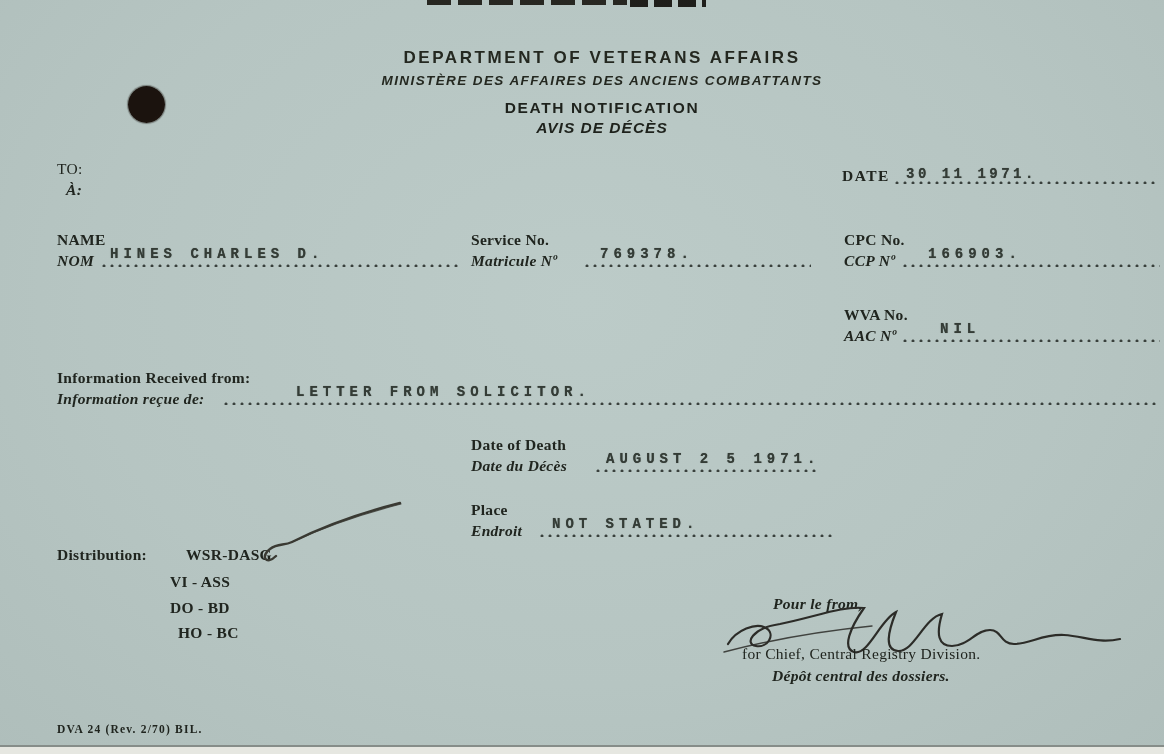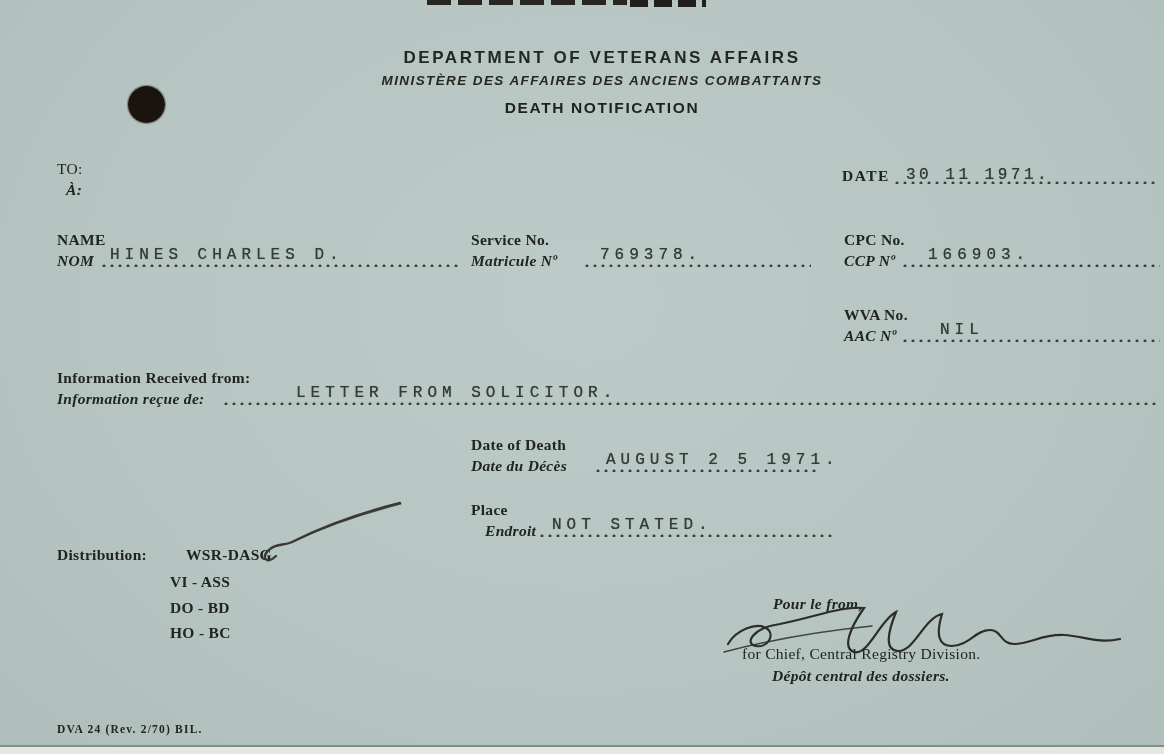--- a/index.html
+++ b/index.html
@@ -16,21 +16,21 @@
   
   .hdr{left:302px;width:600px;text-align:center;}
   .hdr1{font-family:"Liberation Sans",sans-serif;font-weight:bold;font-size:17px;letter-spacing:2.6px;color:#242820;}
   .hdr2{font-family:"Liberation Sans",sans-serif;font-weight:bold;font-style:italic;font-size:13.5px;letter-spacing:1.4px;color:#242820;}
   .hdr3{font-family:"Liberation Sans",sans-serif;font-weight:bold;font-size:15.5px;letter-spacing:1.6px;color:#1e221c;}
   .hdr4{font-family:"Liberation Sans",sans-serif;font-weight:bold;font-style:italic;font-size:15.5px;letter-spacing:1px;color:#1e221c;}
   
   .dots{height:8px;background-image:radial-gradient(circle, rgba(40,46,42,.88) 1.25px, rgba(40,46,42,0) 1.8px);
         background-size:8px 8px;background-repeat:repeat-x;background-position:0 3px;}
   
-  .typed{font-family:"Liberation Mono","DejaVu Sans Mono",monospace;font-weight:normal;font-size:16px;
+  .typed{font-family:"Liberation Mono","DejaVu Sans Mono",monospace;font-weight:bold;font-size:14px;
          color:#343c36;letter-spacing:5px;text-shadow:0 0 .7px rgba(52,60,54,.85);}
   .typed.tight{letter-spacing:3.5px;}
   
   #hole{left:128px;top:86px;width:37px;height:37px;border-radius:50%;
         background:radial-gradient(circle at 45% 45%, #1b130e 60%, #241a12 100%);box-shadow:0 0 1px 1px rgba(20,14,9,.4);}
   .stamp-frag{top:0;height:5px;background:repeating-linear-gradient(90deg,#17150f 0 24px,rgba(23,21,15,0) 24px 31px,#17150f 31px 55px,rgba(23,21,15,0) 55px 62px);opacity:.9;}
   .stamp-frag2{top:0;height:7px;background:repeating-linear-gradient(90deg,#12100c 0 18px,rgba(18,16,12,0) 18px 24px);opacity:.92;}
   #bottom-edge{left:0;top:745px;width:1164px;height:9px;
         background:linear-gradient(#868d89 0 1.5px,#e6e7e1 1.5px 100%);}
   svg{display:block;}
@@ -44,20 +44,21 @@
 
   <div class="abs stamp-frag" style="left:427px;width:200px;"></div>
   <div class="abs stamp-frag2" style="left:630px;width:76px;"></div>
 
   <div id="hole" class="abs"></div>
 
   <div class="abs hdr" style="top:48px;">
     <div class="hdr1">DEPARTMENT OF VETERANS AFFAIRS</div>
     <div class="hdr2" style="margin-top:5px;">MINISTÈRE DES AFFAIRES DES ANCIENS COMBATTANTS</div>
     <div class="hdr3" style="margin-top:11px;">DEATH NOTIFICATION</div>
+    <div class="hdr4" style="margin-top:2px;">AVIS DE DÉCÈS</div>
   </div>
 
   <div class="abs lbl plain" style="left:57px;top:160px;">TO:</div>
   <div class="abs lbl fr" style="left:66px;top:181px;">À:</div>
 
   <div class="abs lbl" style="left:842px;top:167px;letter-spacing:1.5px;">DATE</div>
   <div class="abs dots" style="left:893px;top:176px;width:265px;"></div>
   <div class="abs typed tight" style="left:906px;top:166px;">30 11 1971.</div>
 
   <div class="abs lbl" style="left:57px;top:231px;">NAME</div>
@@ -84,29 +85,29 @@
   <div class="abs lbl fr" style="left:57px;top:390px;">Information reçue de:</div>
   <div class="abs dots" style="left:222px;top:397px;width:936px;"></div>
   <div class="abs typed" style="left:296px;top:384px;">LETTER FROM SOLICITOR.</div>
 
   <div class="abs lbl" style="left:471px;top:436px;">Date of Death</div>
   <div class="abs lbl fr" style="left:471px;top:457px;">Date du Décès</div>
   <div class="abs dots" style="left:594px;top:464px;width:226px;"></div>
   <div class="abs typed" style="left:606px;top:451px;">AUGUST 2 5 1971.</div>
 
   <div class="abs lbl" style="left:471px;top:501px;">Place</div>
-  <div class="abs lbl fr" style="left:485px;top:522px;">Endroit</div>
+  <div class="abs lbl fr" style="left:471px;top:522px;">Endroit</div>
   <div class="abs dots" style="left:538px;top:529px;width:295px;"></div>
   <div class="abs typed" style="left:552px;top:516px;">NOT STATED.</div>
 
   <div class="abs lbl" style="left:57px;top:546px;">Distribution:</div>
   <div class="abs lbl" style="left:186px;top:546px;">WSR-DASG</div>
   <div class="abs lbl" style="left:170px;top:573px;">VI - ASS</div>
   <div class="abs lbl" style="left:170px;top:599px;">DO - BD</div>
-  <div class="abs lbl" style="left:170px;top:624px;">HO - BC</div>
+  <div class="abs lbl" style="left:178px;top:624px;">HO - BC</div>
 
   <div class="abs" style="left:258px;top:498px;">
     <svg width="145" height="72" viewBox="0 0 145 72">
       <path class="tick-stroke" d="M18,58 C8,68 2,58 12,51 C20,45 26,48 34,44 C62,30 98,16 142,5"></path>
       <path class="tick-stroke" style="stroke-width:1.2;opacity:.8" d="M34,44 C62,31 100,17 143,6"></path>
     </svg>
   </div>
 
   <div class="abs lbl fr" style="left:773px;top:595px;">Pour le from,</div>
   <div class="abs" style="left:722px;top:602px;">

